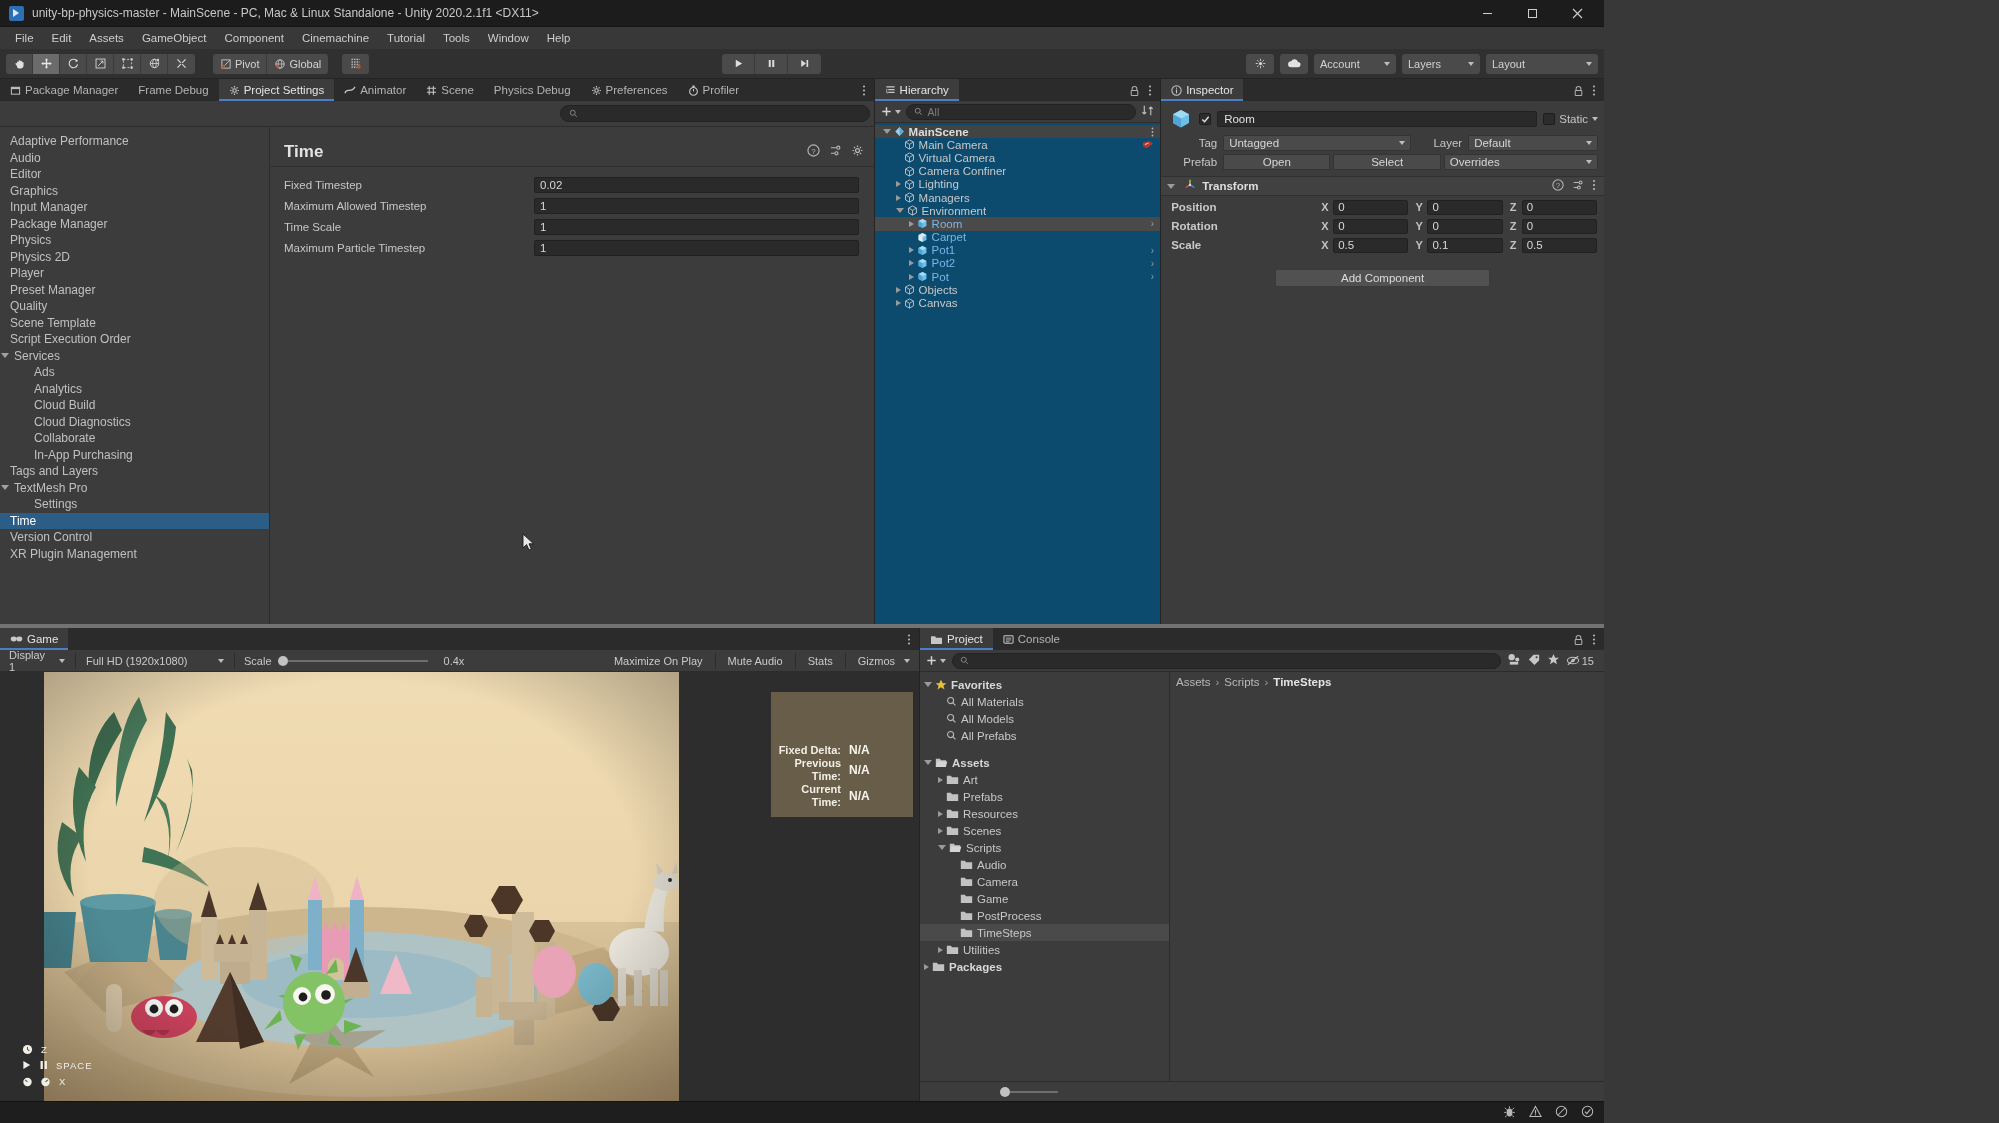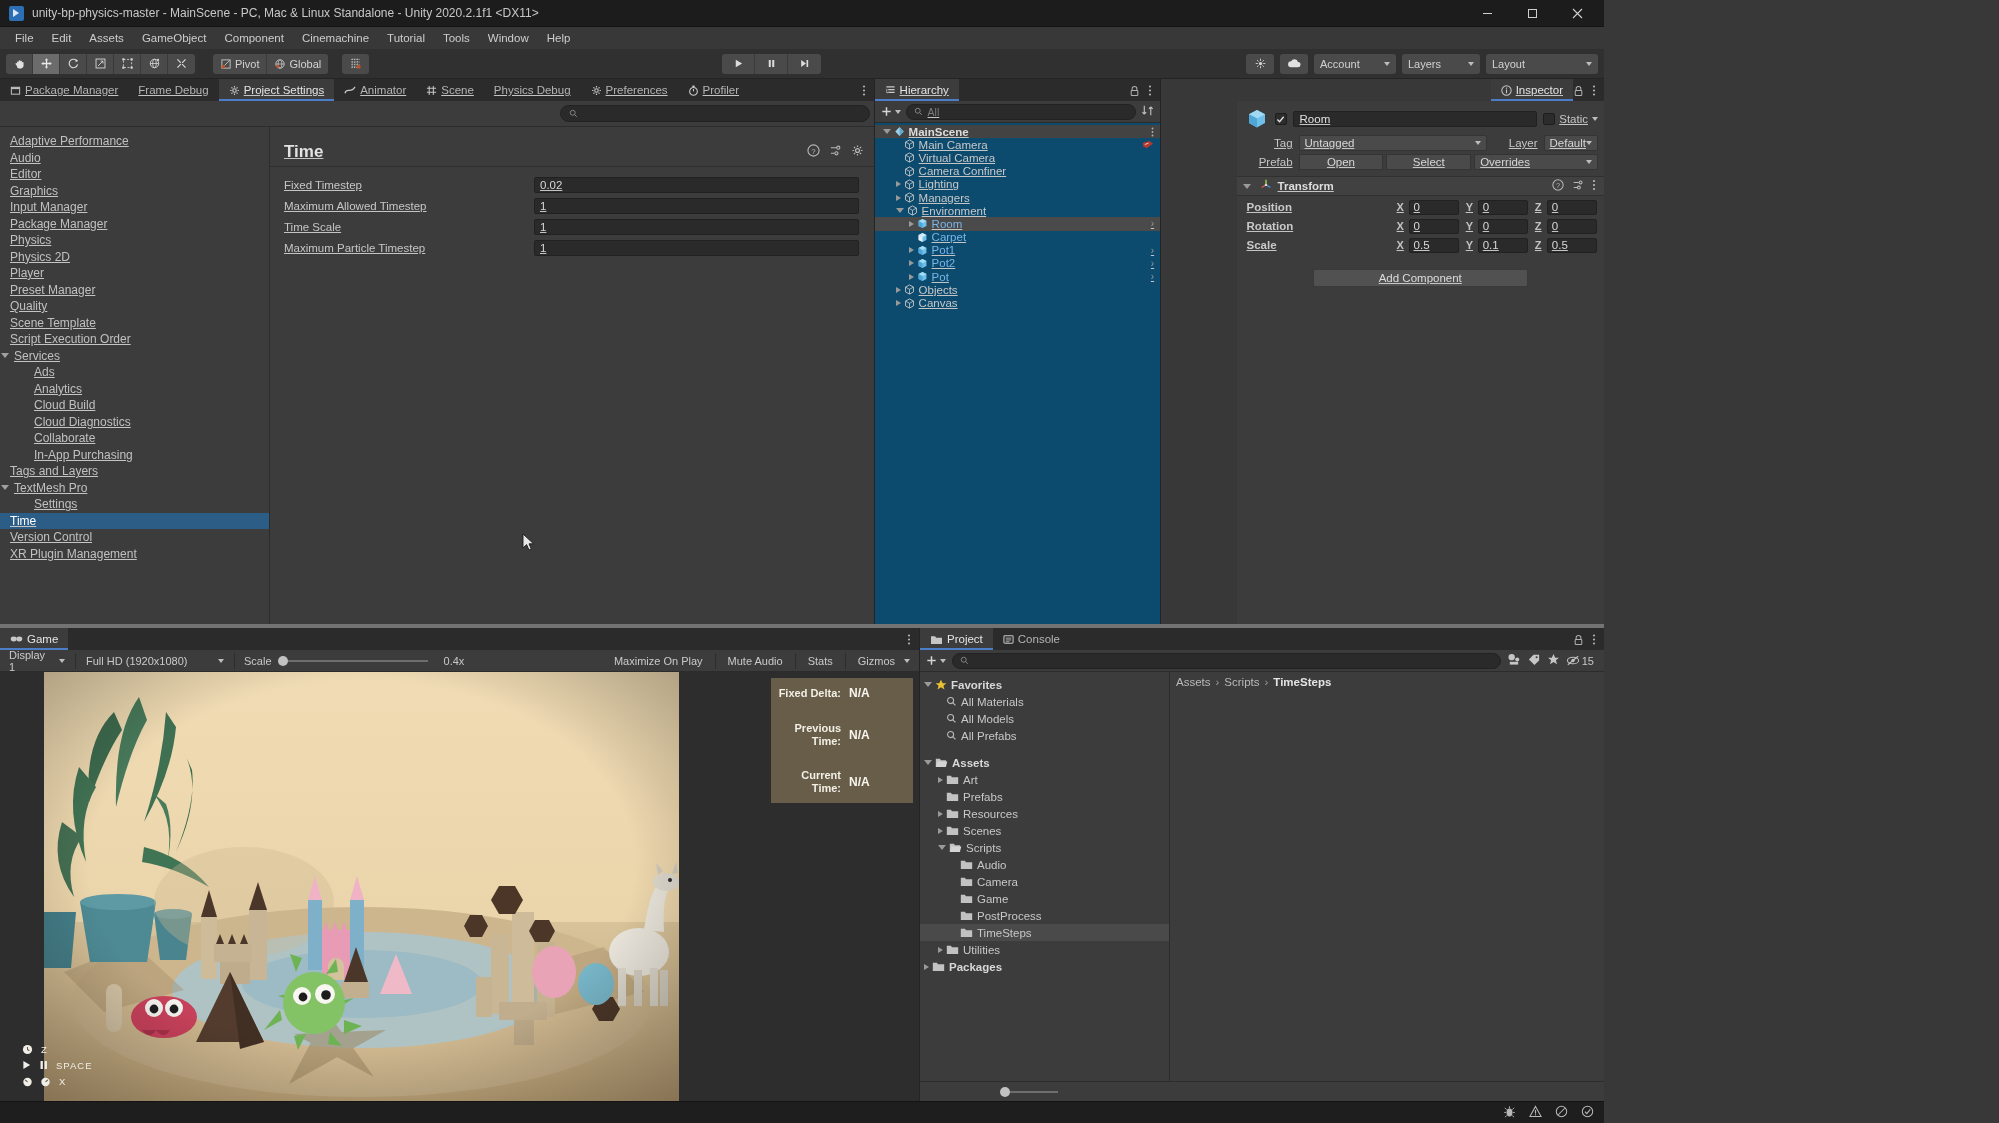--- a/index.html
+++ b/index.html
@@ -80,21 +80,21 @@
     width: 28px; height: 20px; background: #4a4a4a; border-radius: 3px;
     display: flex; align-items: center; justify-content: center;
   }
   .rt-drop {
     height: 20px; background: #4a4a4a; border-radius: 3px; display: flex; align-items: center;
     justify-content: space-between; padding: 0 6px; font-size: 11px; color: #d2d2d2; gap: 10px;
   }
   .caret { width:0; height:0; border-left:3.5px solid transparent; border-right:3.5px solid transparent; border-top:4px solid #bdbdbd; }
 
   
-  .upper { display: flex; flex: none; height: 545px; text-decoration: underline; }
+  .upper { display: flex; flex: none; height: 545px; }
 
   .panel { background: #383838; display: flex; flex-direction: column; }
   .tabrow {
     height: 22px; background: #2b2b2b; display: flex; align-items: flex-end; flex: none;
     position: relative;
   }
   .tab {
     height: 22px; display: flex; align-items: center; gap: 4px; padding: 0 10px;
     font-size: 11.5px; color: #b4b4b4; background: transparent;
   }
@@ -164,21 +164,21 @@
   }
   .tri.open { border-left: 4px solid transparent; border-right: 4px solid transparent;
     border-top: 5px solid #9a9a9a; border-bottom: none; margin-right: 3px; }
   .tri.blank { border: none; width: 5px; margin-right: 3px; }
   .cube { width: 11px; height: 11px; margin-right: 4px; flex: none; }
   .hname { font-size: 11.5px; color: #c8c8c8; }
   .hname.prefab { color: #7ab5e8; }
   .hrow .chev { margin-left: auto; margin-right: 6px; color: #9a9a9a; font-size: 10px; }
 
   
-  .insp-panel { width: 552px; align-items: flex-end; }
+  .insp-panel { width: 552px; }
   .insp-body { flex: 1; background: #3c3c3c; overflow: hidden; }
   .insp-head { display: flex; align-items: center; padding: 6px 6px 4px 8px; gap: 6px; }
   .insp-cube { width: 24px; height: 24px; flex: none; }
   .chk {
     width: 12px; height: 12px; background: #2c2c2c; border: 1px solid #1d1d1d; border-radius: 2px;
     display: flex; align-items: center; justify-content: center; flex: none;
   }
   .name-field {
     flex: 1; height: 16px; background: #2a2a2a; border: 1px solid #212121; border-radius: 2px;
     display: flex; align-items: center; padding-left: 6px; font-size: 11.5px; color: #e0e0e0;
@@ -232,23 +232,23 @@
   .scale-slider { display: flex; align-items: center; gap: 0; }
   .sl-track { width: 140px; height: 2px; background: #6e6e6e; position: relative; }
   .sl-knob { width: 10px; height: 10px; border-radius: 50%; background: #c2c2c2; margin-left:-2px; }
   .gt-btn { height: 17px; display: flex; align-items: center; padding: 0 7px; color: #cacaca; }
   .game-view { flex: 1; background: #2d2d2d; position: relative; overflow: hidden; }
   .game-canvas {
     position: absolute; left: 44px; top: 0; width: 635px; height: 100%;
     overflow: hidden;
   }
   .overlay-box {
-    position: absolute; right: 6px; top: 6px; width: 142px; height: 125px;
+    position: absolute; right: 6px; top: 20px; width: 142px; height: 125px;
     background: rgba(120,106,80,0.78); display: flex; flex-direction: column;
-    justify-content: space-between; padding: 8px 6px; z-index: 5;
+    justify-content: flex-end; padding: 8px 6px; z-index: 5;
   }
   .ov-row { display: flex; align-items: center; }
   .ov-label {
     width: 72px; text-align: right; font-size: 11px; color: #f2efe6; line-height: 13px;
     padding-right: 8px; font-weight: 600;
   }
   .ov-val { font-size: 12px; color: #f7f5ee; font-weight: 600; }
   .hud { position: absolute; left: 22px; bottom: 12px; z-index: 5; font-size: 10px; color: #f0eee6; }
   .hud-row { display: flex; align-items: center; gap: 8px; height: 16px; }
   .hud-key { letter-spacing: 1px; font-size: 9.5px; }

